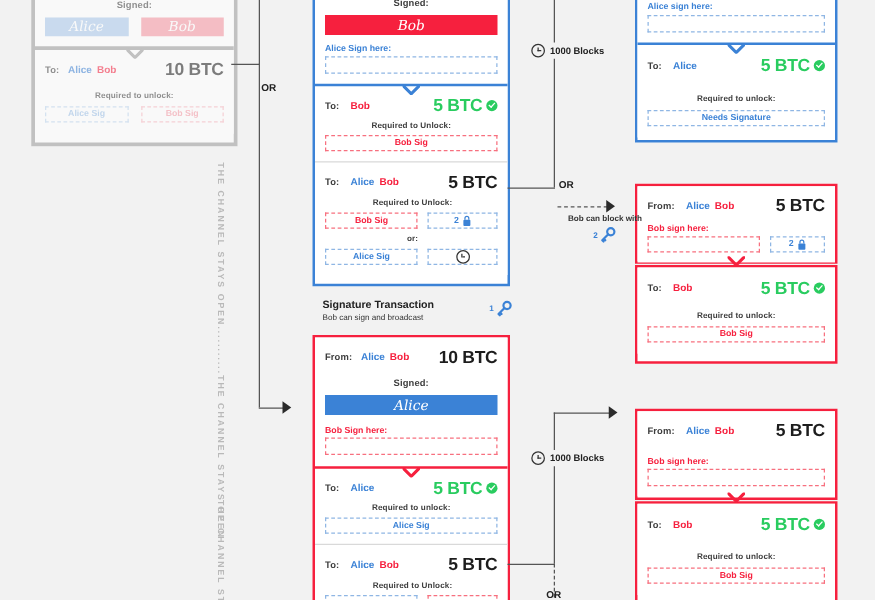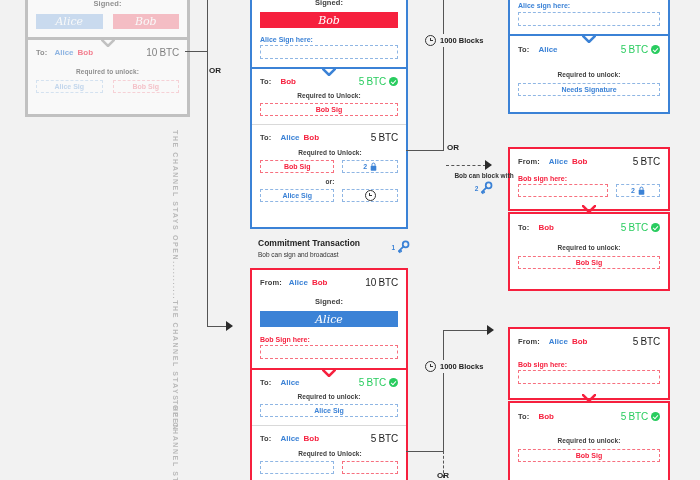--- a/index.html
+++ b/index.html
@@ -24,21 +24,21 @@
   .sec + .sec{border-top:1px solid #d9d9d9;}
   .sec.topline-blue{border-top:2px solid #3b82d6;}
   .sec.topline-red{border-top:2px solid #f6203e;}
   .sec.topline-gray{border-top:3px solid #9a9a9a;}
 
   .rowline{display:flex;align-items:center;}
   .lbl{font-size:7.5px;color:#3d3d3d;font-weight:700;letter-spacing:.1px;text-align:center;}
   .lbl.small{font-size:6.5px;font-weight:700;}
   .nm-alice{color:#3b82d6;font-weight:700;font-size:8px;}
   .nm-bob{color:#f6203e;font-weight:700;font-size:8px;}
-  .amt{margin-left:auto;font-size:10px;font-weight:400;color:#1d1d1d;letter-spacing:-.2px;}
+  .amt{margin-left:auto;font-size:14px;font-weight:700;color:#1d1d1d;letter-spacing:-.2px;}
   .amt.green{color:#29cc5f;}
 
   .sigbox{height:15px;display:flex;align-items:center;justify-content:center;
           font-family:"DejaVu Serif", serif;font-style:italic;font-size:11px;color:#fff;}
   .sig-alice{background:#3b82d6;}
   .sig-bob{background:#f6203e;}
   .sig-alice-pale{background:#a8c8ec;}
   .sig-bob-pale{background:#f6939f;}
 
   .signline{font-size:7px;font-weight:700;margin:4px 0 2px;}
@@ -165,21 +165,21 @@
         <div class="field f-blue" style="flex:1;">
           <span class="clock"></span>
         </div>
       </div>
     </div>
   </div>
 
   <div class="abs" style="left:258px;top:238px;width:152px;">
     <div style="display:flex;align-items:flex-start;">
       <div>
-        <div class="cap-title">Commitment Transaction</div>
+        <div class="cap-title">Signature Transaction</div>
         <div class="cap-sub" style="margin-top:3px;">Bob can sign and broadcast</div>
       </div>
       <div class="keywrap" style="margin-left:auto;margin-top:2px;">
         <span class="keynum">1</span>
         <svg width="14" height="14" viewBox="0 0 16 16">
             <circle cx="11" cy="5" r="3.3" fill="none" stroke="#3b82d6" stroke-width="2"></circle>
             <path d="M8.7 7.3 L3.2 12.8 M4.6 11.4 L6 12.8 M3.2 12.8 L4.4 14" stroke="#3b82d6" stroke-width="2" fill="none" stroke-linecap="round"></path>
           </svg>
       </div>
     </div>

